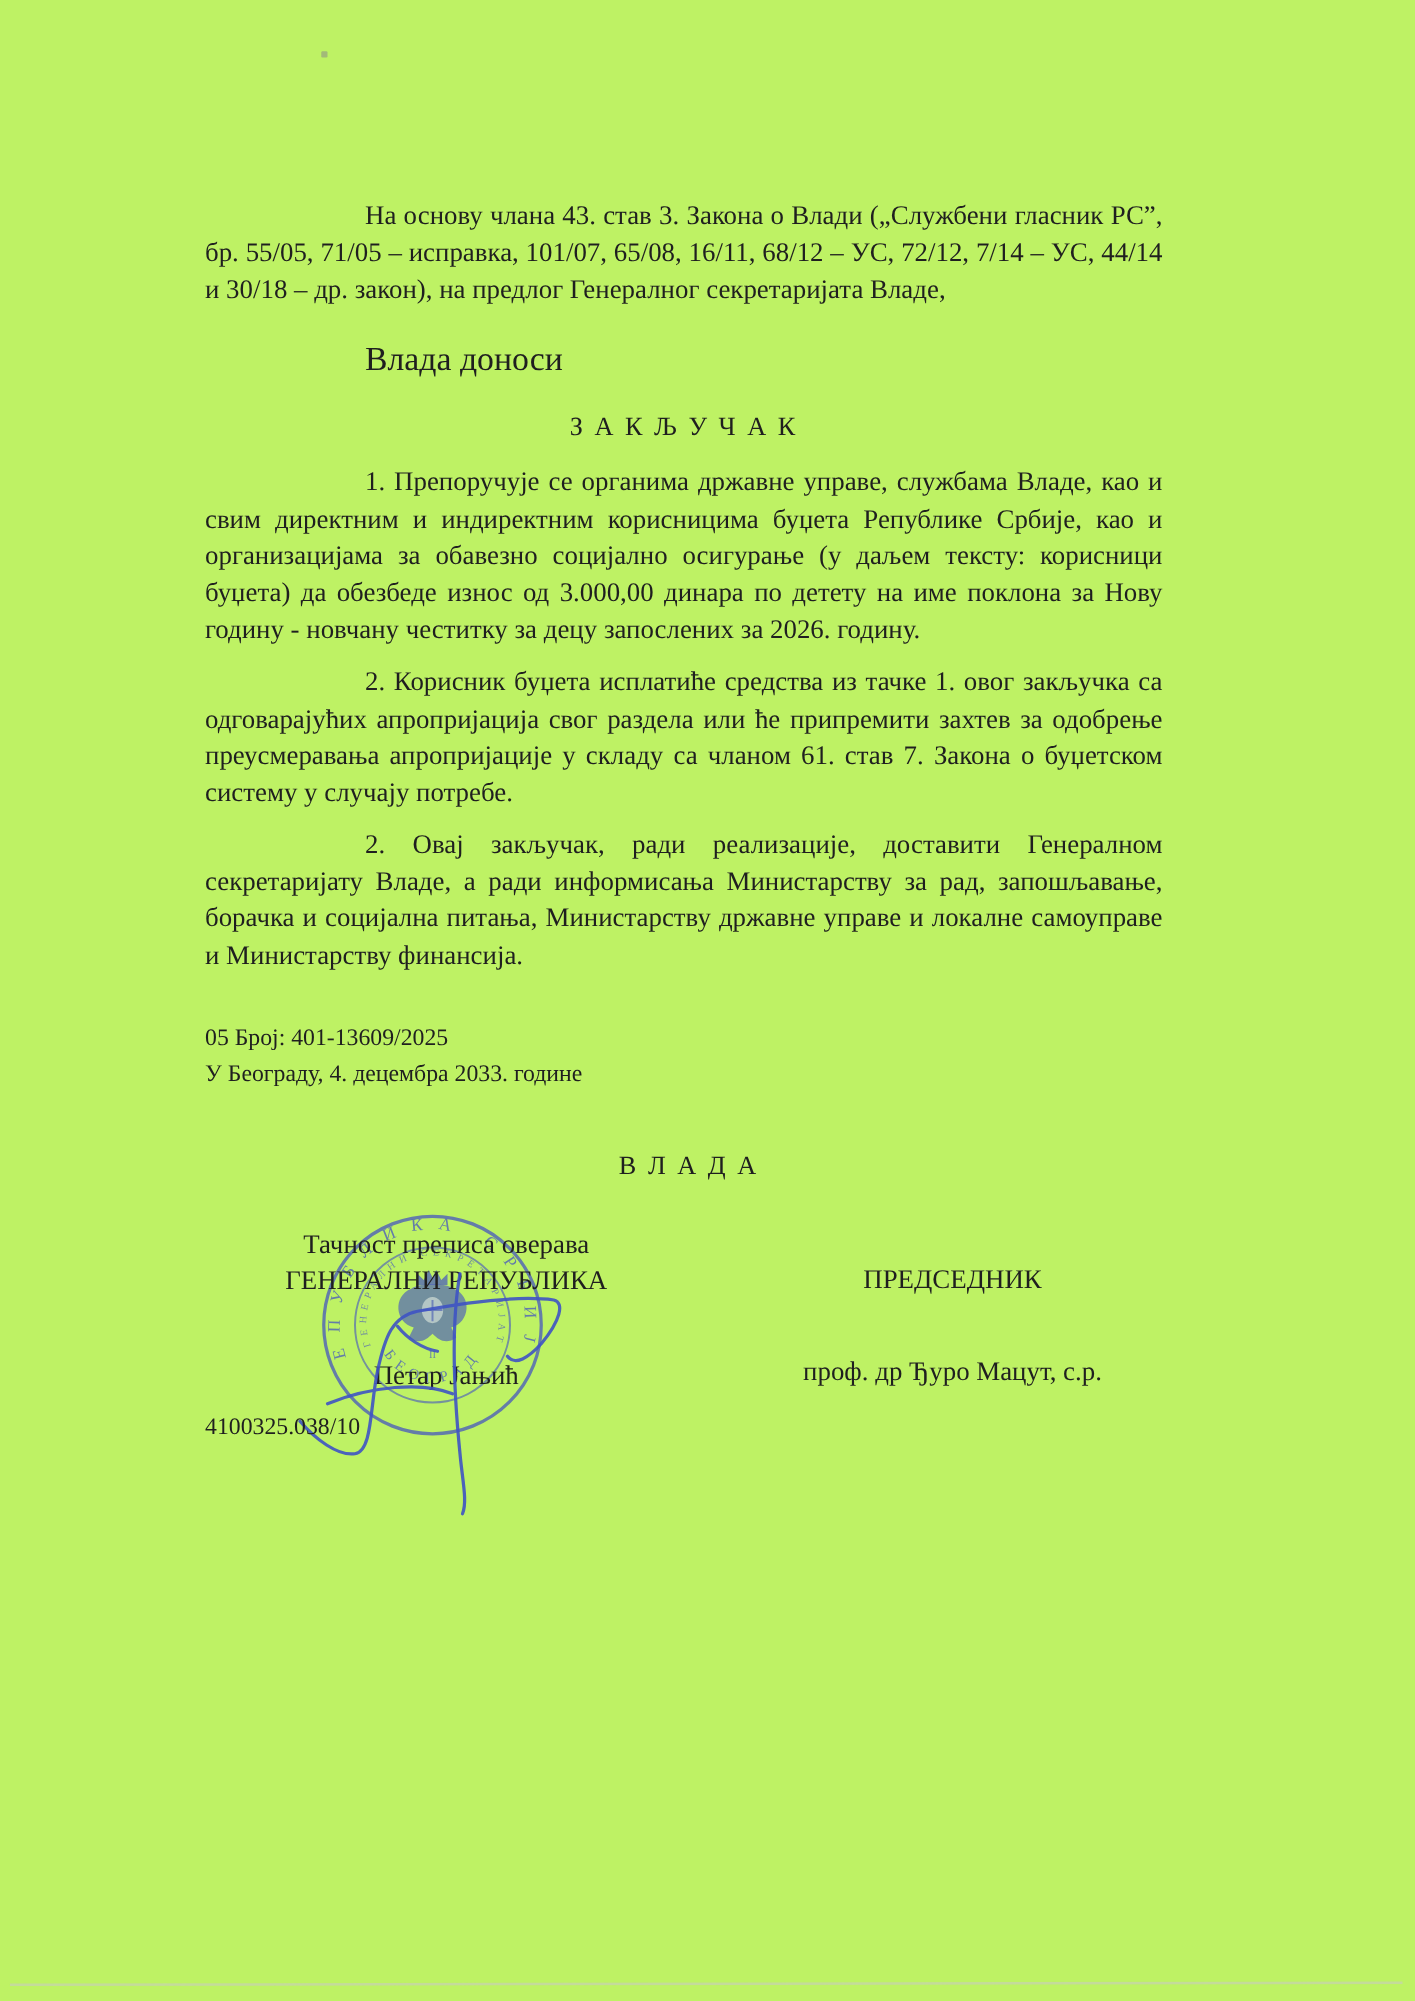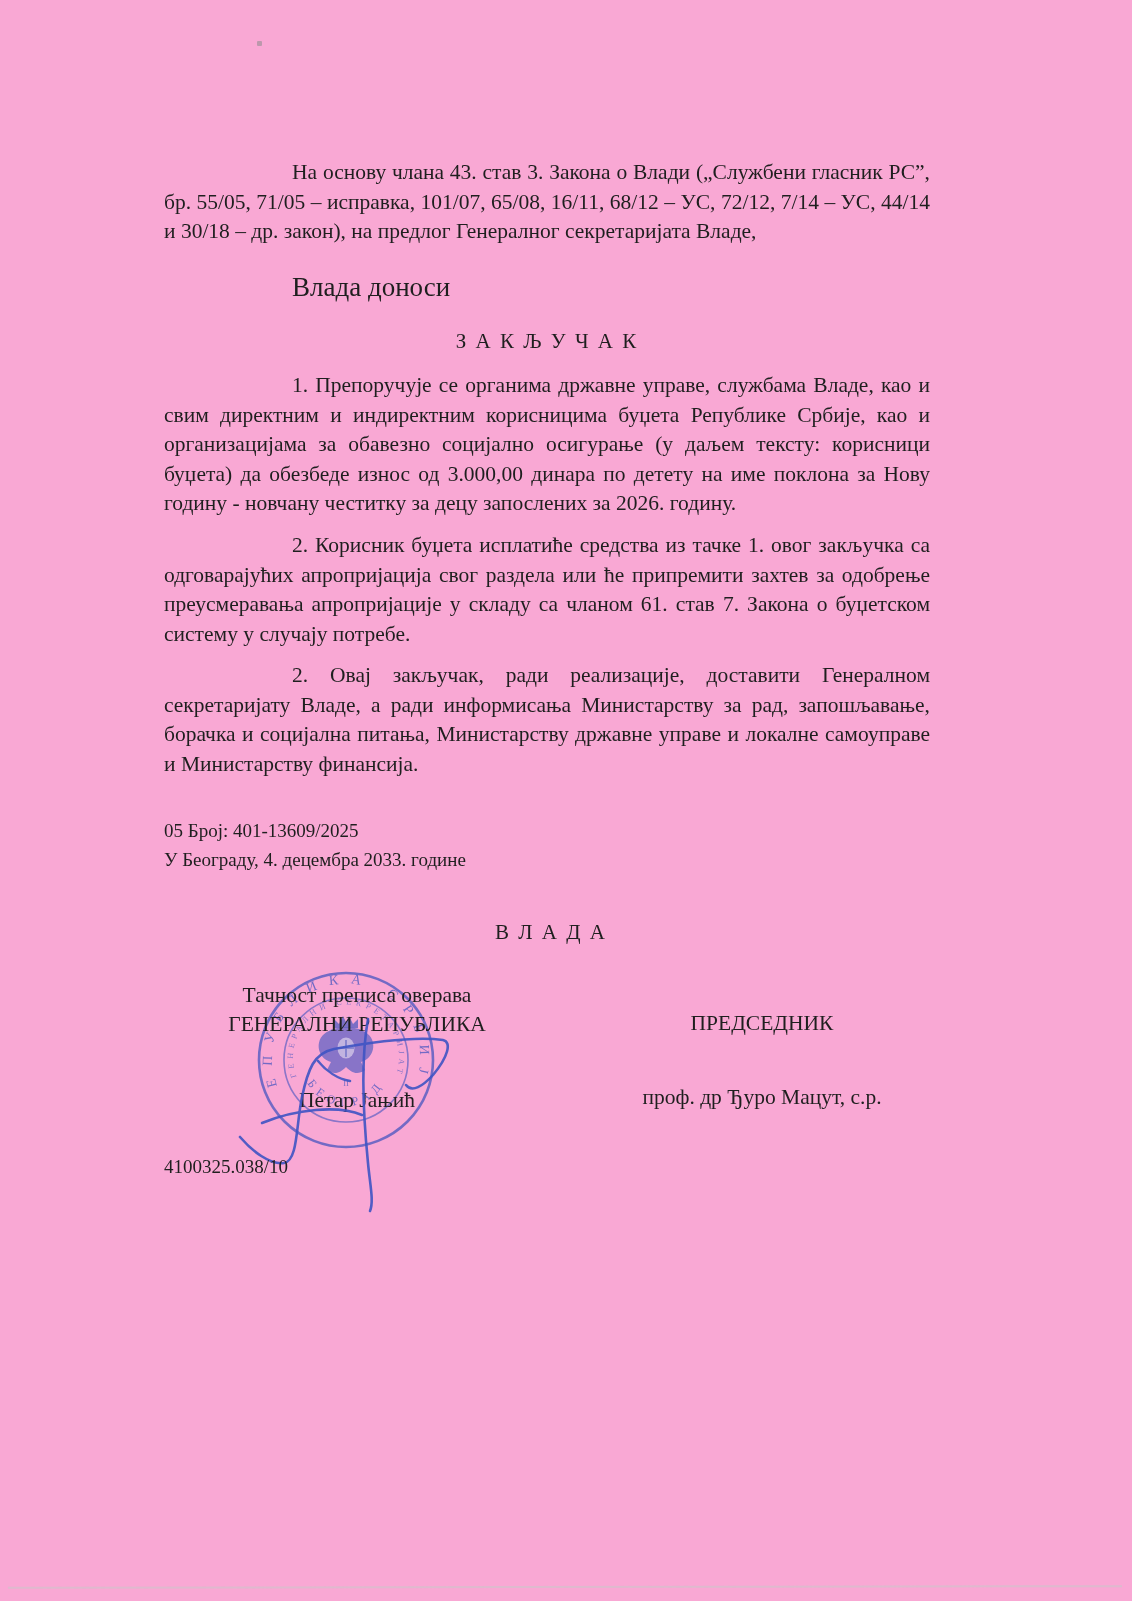--- a/index.html
+++ b/index.html
@@ -1,18 +1,18 @@
 <!DOCTYPE html>
 <html><head>
 <meta charset="utf-8">
 <style>
   html,body { margin:0; padding:0; background:#ffffff; }
   .page {
     position:relative; width:1132px; height:1601px;
-    background:#f9a8d4; overflow:hidden;
+    background:#bef264; overflow:hidden;
     font-family:"Liberation Serif", serif;
     color:#1f1f1f;
   }
   .abs { position:absolute; }
   .body-text {
     font-size:21.5px; line-height:29.5px; text-align:justify;
     width:766px; left:164px;
   }
   .indent { text-indent:128px; }
   .center { text-align:center; }
@@ -96,17 +96,17 @@
     <g fill="none" stroke="#3f54c4" stroke-width="2.6" stroke-linecap="round">
       <path d="M 18 132 C 30 146, 48 160, 62 158 C 76 156, 74 120, 80 92
                C 86 64, 92 48, 112 44 C 150 37, 192 31, 221 35
                C 230 37, 226 52, 211 70 C 201 81, 190 88, 184 80"></path>
       <path d="M 146 14 C 138 58, 142 118, 146 158 C 148 180, 152 196, 148 206"></path>
       <path d="M 40 118 C 74 104, 116 100, 140 110"></path>
       <path d="M 96 56 C 104 66, 116 74, 128 76"></path>
     </g>
   </svg>
 
-  <p class="abs mono-line" style="top:1156px; left:164px; margin:0;">4100325.038/10</p>
+  <p class="abs mono-line" style="top:1131px; left:164px; margin:0;">4100325.038/10</p>
 
   <div class="abs edge-line" style="left:8px; top:1586px;"></div>
 
 </div>
 
 </body></html>

